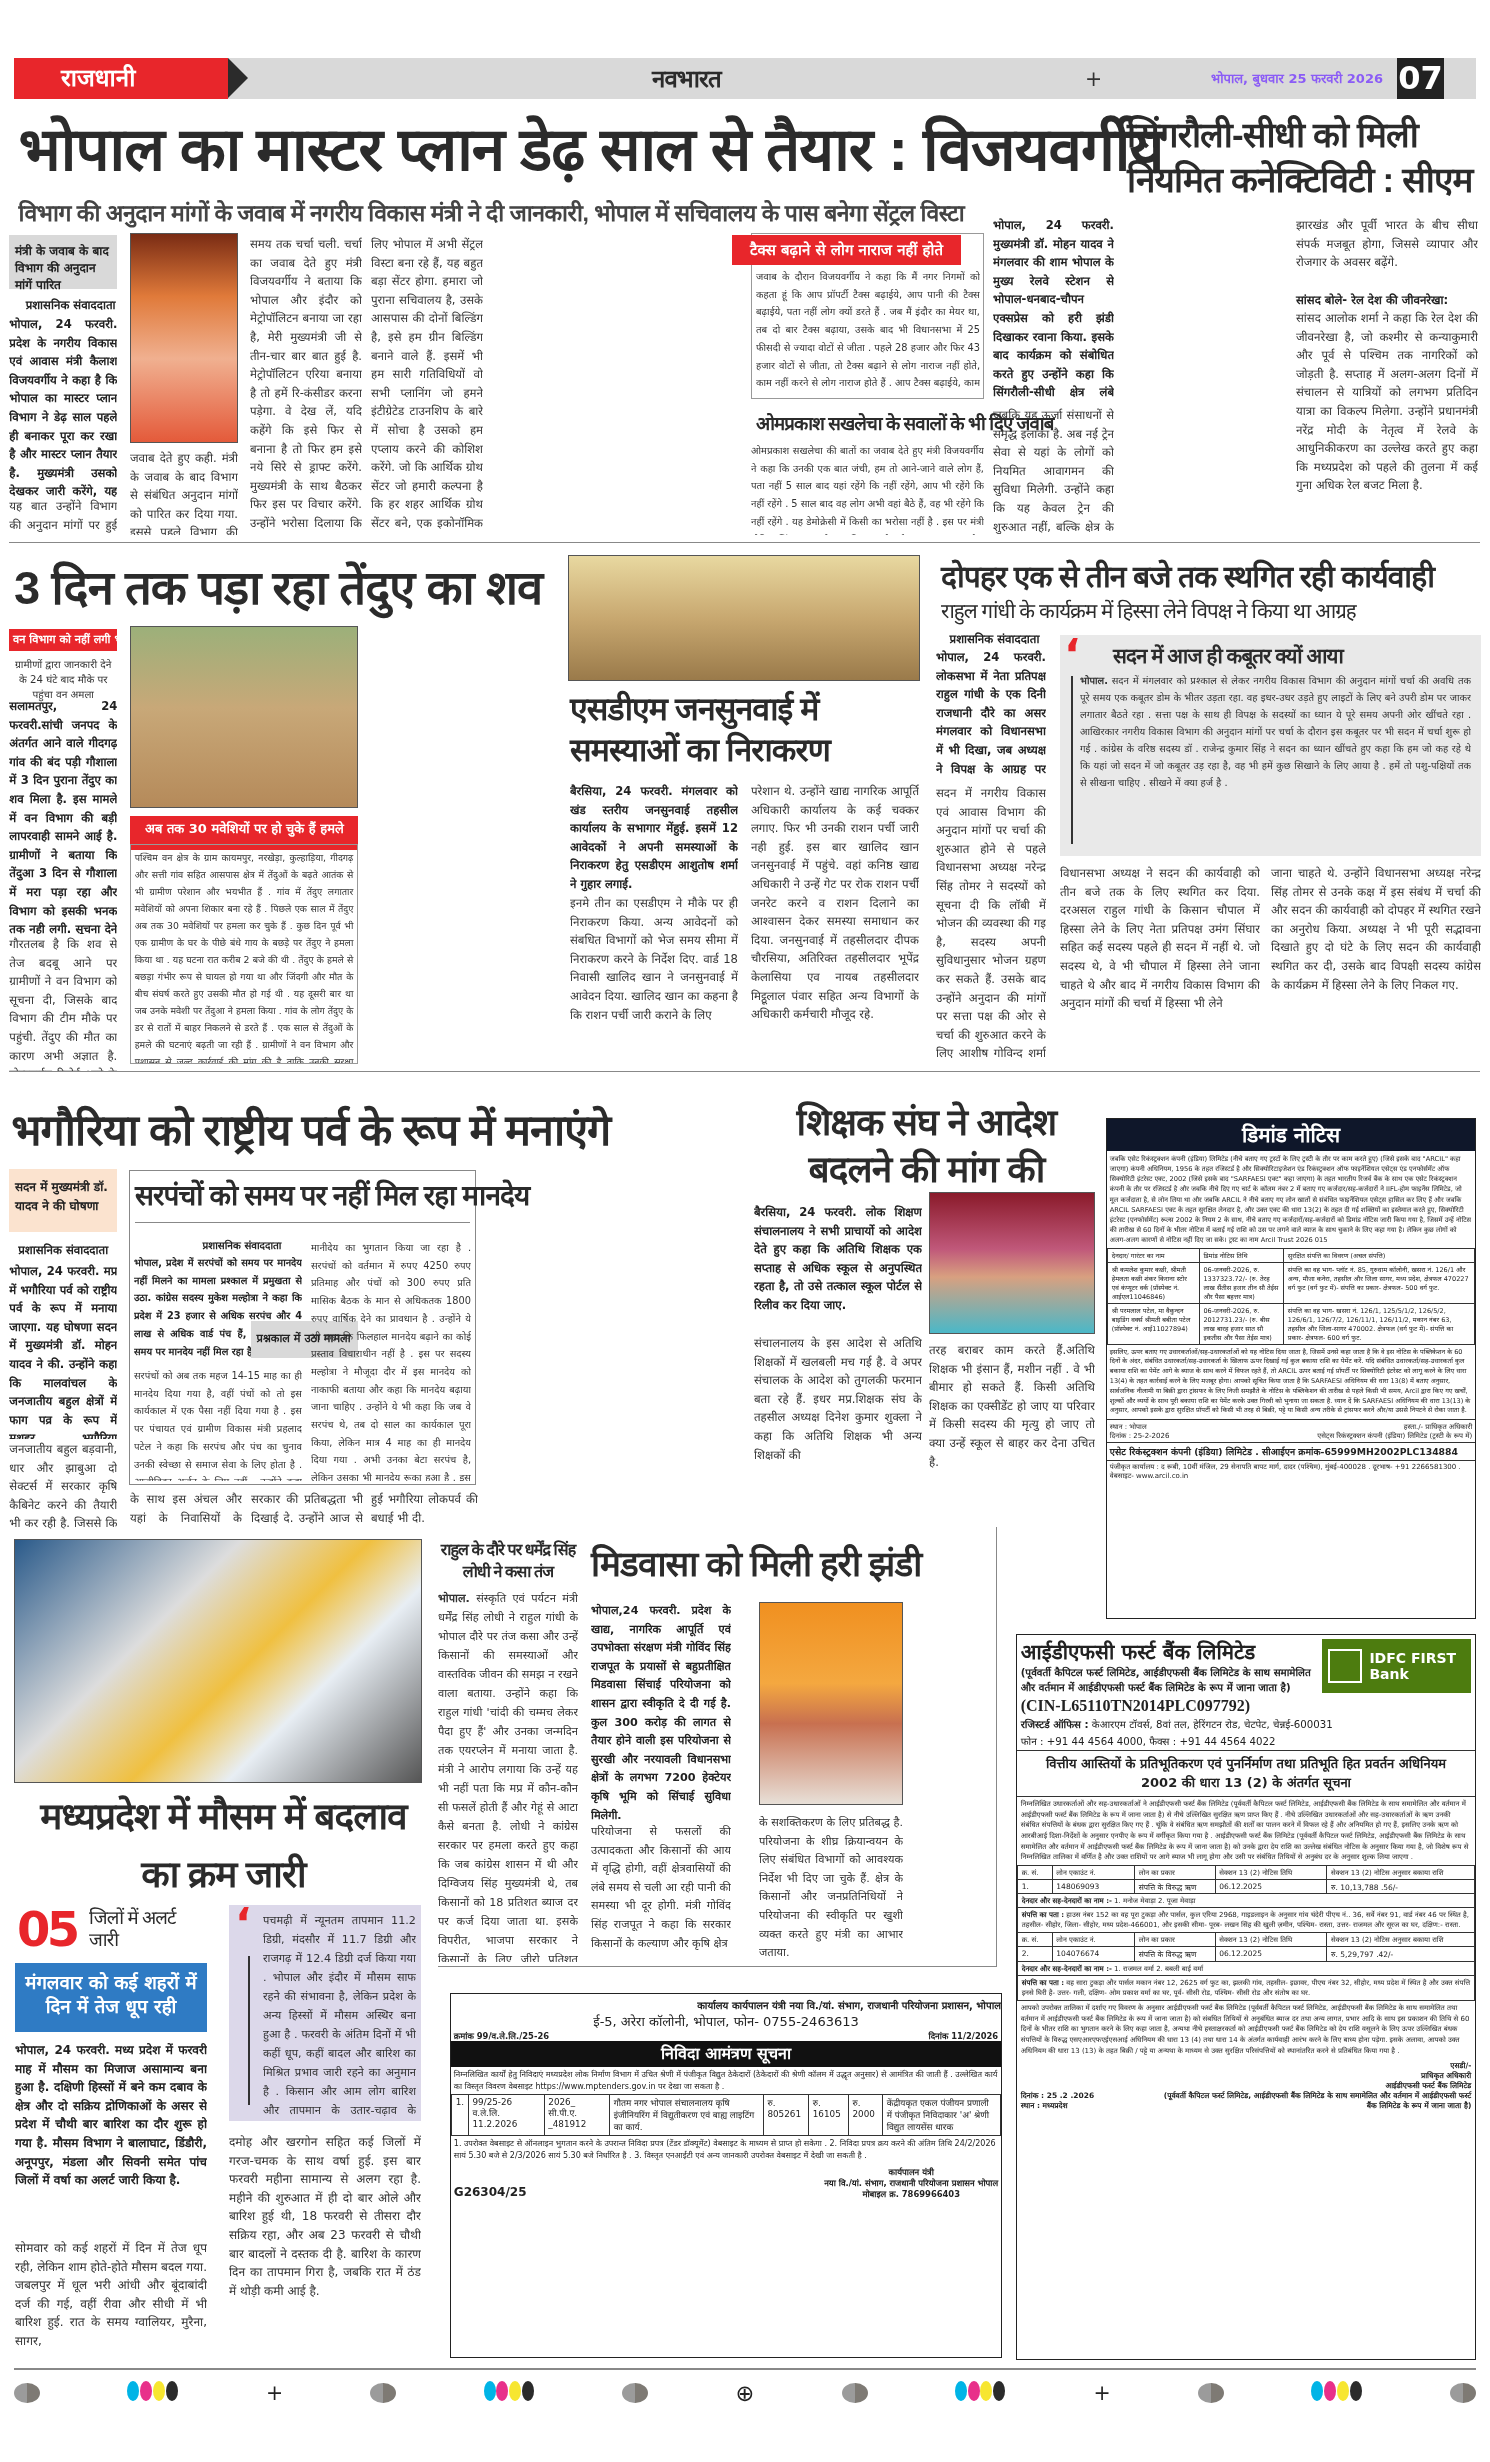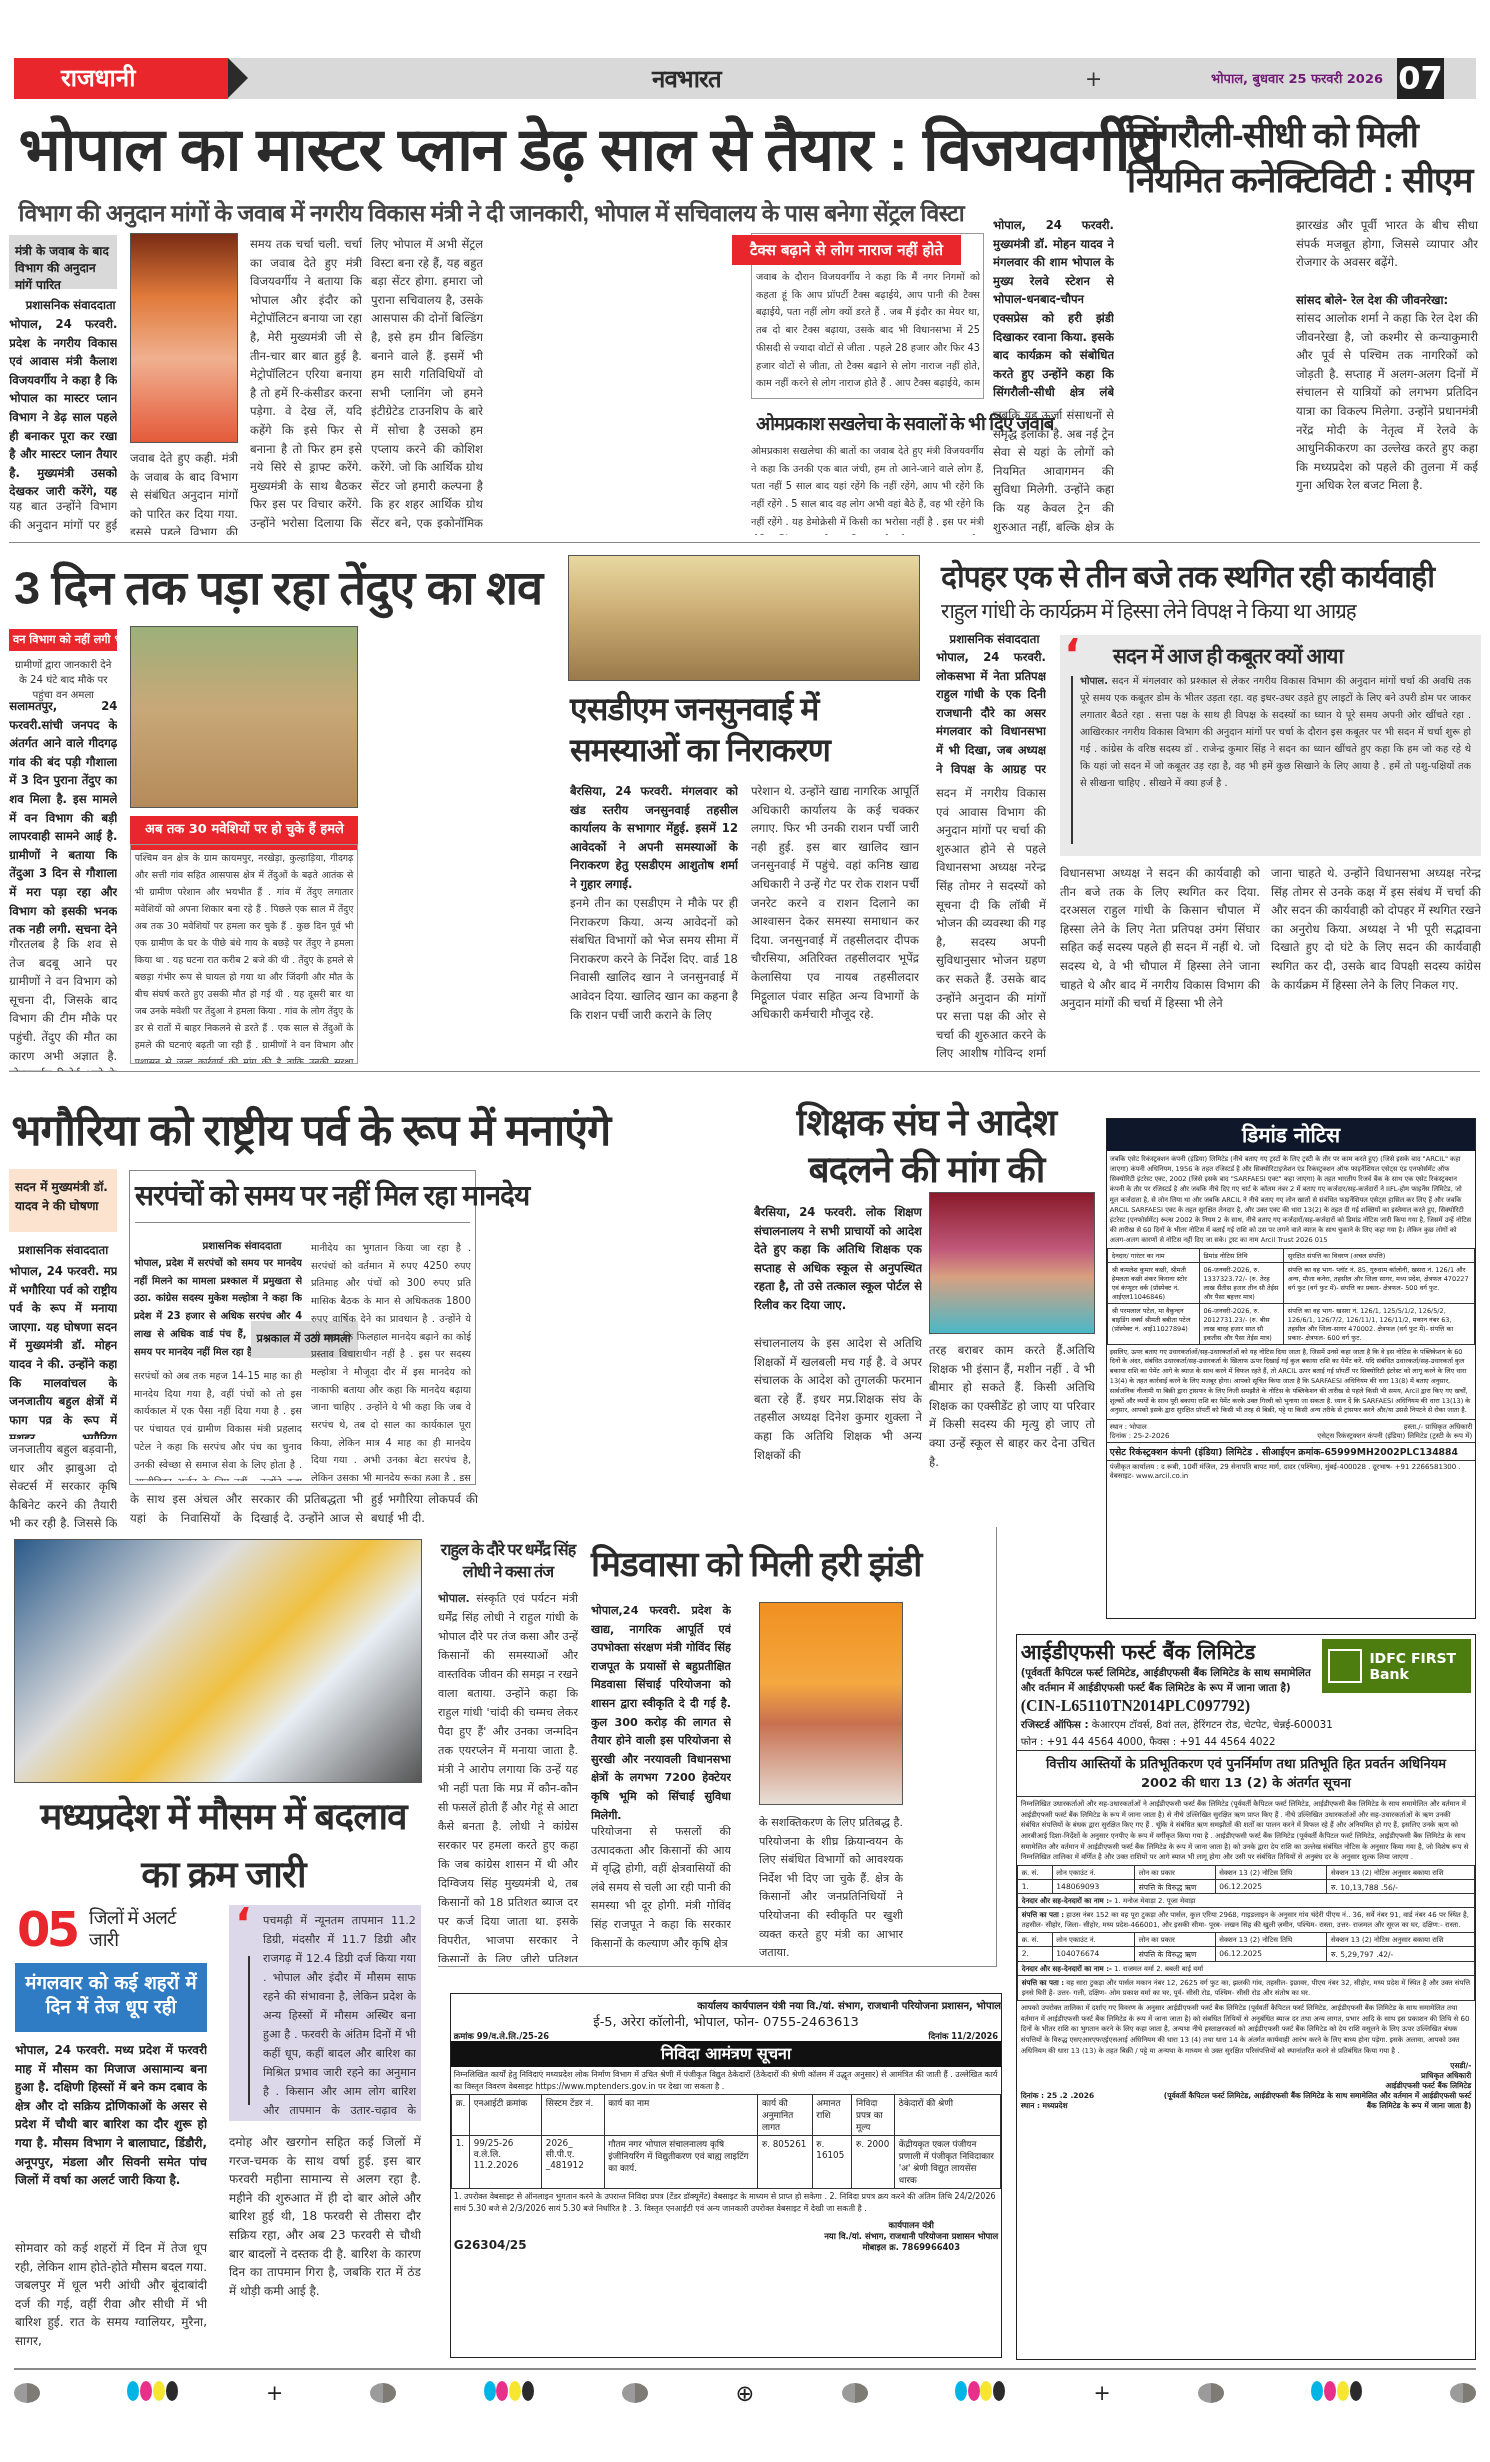--- a/index.html
+++ b/index.html
@@ -17,21 +17,21 @@
 .gdot{display:inline-block;width:26px;height:20.5px;border-radius:50%;background:linear-gradient(90deg,#9b9b9b 50%,#7e7a74 50%)}
 </style>
 </head>
 <body>
 
 <div class="abs" style="left:14px;top:58px;width:1462px;height:41px;background:#d9d9d9"></div>
 <div class="abs redtag" style="left:14px;top:58px;width:214px;height:41px;font-size:24px;line-height:41px;padding-left:47px">राजधानी</div>
 <div class="abs" style="left:228px;top:58px;width:0;height:0;border-top:20.5px solid transparent;border-bottom:20.5px solid transparent;border-left:20.5px solid #2b2b2b"></div>
 <div class="abs hd" style="left:652px;top:61px;font-size:24px">नवभारत</div>
 <div class="abs" style="left:1085px;top:67px;font-size:20.5px;color:#333">+</div>
-<div class="abs" style="left:1211px;top:69px;font-size:13px;font-weight:700;color:#701a75">भोपाल, बुधवार 25 फरवरी 2026</div>
+<div class="abs" style="left:1211px;top:69px;font-size:13px;font-weight:700;color:#8b5cf6">भोपाल, बुधवार 25 फरवरी 2026</div>
 <div class="abs" style="left:1397px;top:58px;width:47px;height:41px;background:#222;color:#fff;font-size:32px;font-weight:700;text-align:center;line-height:41px">07</div>
 
 <div class="abs hd" style="left:18.6px;top:112px;width:1071px;font-size:60px;line-height:75px;white-space:nowrap">भोपाल का मास्टर प्लान डेढ़ साल से तैयार : विजयवर्गीय</div>
 <div class="abs hd" style="left:18.6px;top:196px;width:1071px;font-size:23px;white-space:nowrap;letter-spacing:-0.5px;color:#444">विभाग की अनुदान मांगों के जवाब में नगरीय विकास मंत्री ने दी जानकारी, भोपाल में सचिवालय के पास बनेगा सेंट्रल विस्टा</div>
 <div class="abs" style="left:9.3px;top:235px;width:108px;height:54px;background:#d9d9d9;font-size:12px;font-weight:700;padding:7.5px 5.6px;line-height:17px">मंत्री के जवाब के बाद विभाग की अनुदान मांगें पारित</div>
 <div class="abs body b" style="left:18.6px;top:296px;width:104px;text-align:center">प्रशासनिक संवाददाता</div>
 <div class="abs body b" style="left:9.3px;top:315px;width:108px;height:182px;overflow:hidden">भोपाल, 24 फरवरी. प्रदेश के नगरीय विकास एवं आवास मंत्री कैलाश विजयवर्गीय ने कहा है कि भोपाल का मास्टर प्लान विभाग ने डेढ़ साल पहले ही बनाकर पूरा कर रखा है और मास्टर प्लान तैयार है. मुख्यमंत्री उसको देखकर जारी करेंगे, यह मुख्यमंत्री का अधिकार है, हमारा मास्टर प्लान तैयार है.</div>
 <div class="abs body" style="left:9.3px;top:497px;width:108px;height:37px;overflow:hidden">यह बात उन्होंने विभाग की अनुदान मांगों पर हुई चर्चा का</div>
 <div class="abs photo" style="left:130px;top:233px;width:108px;height:210px;background:linear-gradient(180deg,#7a2c14,#e07a3a 30%,#f0b090 60%,#e45a3a)"></div>
 <div class="abs body" style="left:130px;top:449px;width:108px;height:86px;overflow:hidden">जवाब देते हुए कही. मंत्री के जवाब के बाद विभाग से संबंधित अनुदान मांगों को पारित कर दिया गया. इससे पहले विभाग की अनुदान मांगों पर तीन घंटे से भी अधिक</div>
@@ -179,30 +179,20 @@
   <div style="font-size:10px;font-weight:700;text-align:right;padding-top:3.7px;white-space:nowrap">कार्यालय कार्यपालन यंत्री नया वि./यां. संभाग, राजधानी परियोजना प्रशासन, भोपाल</div>
   <div style="font-size:13px;text-align:center">ई-5, अरेरा कॉलोनी, भोपाल, फोन- 0755-2463613</div>
   <div style="display:flex;justify-content:space-between;font-size:8.4px;font-weight:700;padding:0 2.8px">
     <span>क्रमांक 99/व.ले.लि./25-26</span>
     <span>दिनांक 11/2/2026</span>
   </div>
   <div style="background:#111;color:#fff;font-size:16px;font-weight:700;text-align:center;height:26px;line-height:26px">निविदा आमंत्रण सूचना</div>
   <div style="font-size:8px;line-height:12px;padding:1.9px 2.8px">निम्नलिखित कार्यों हेतु निविदाएं मध्यप्रदेश लोक निर्माण विभाग में उचित श्रेणी में पंजीकृत विद्युत ठेकेदारों (ठेकेदारों की श्रेणी कॉलम में उद्धृत अनुसार) से आमंत्रित की जाती हैं . उल्लेखित कार्य का विस्तृत विवरण वेबसाइट https://www.mptenders.gov.in पर देखा जा सकता है .</div>
   <table>
     <tbody>
-        <tr>
-      <th>क्र.</th>
-          <th>एनआईटी क्रमांक</th>
-          <th>सिस्टम टेंडर नं.</th>
-          <th>कार्य का नाम</th>
-          <th>कार्य की अनुमानित लागत</th>
-          <th>अमानत राशि</th>
-          <th>निविदा प्रपत्र का मूल्य</th>
-          <th>ठेकेदारों की श्रेणी</th>
-    </tr>
     <tr>
       <td>1.</td>
           <td>99/25-26 व.ले.लि. 11.2.2026</td>
           <td>2026_ सी.पी.ए. _481912</td>
           <td style="width:28%">गौतम नगर भोपाल संचालनालय कृषि इंजीनियरिंग में विद्युतीकरण एवं बाह्य लाइटिंग का कार्य.</td>
           <td>रु. 805261</td>
           <td>रु. 16105</td>
           <td>रु. 2000</td>
           <td>केंद्रीयकृत एकल पंजीयन प्रणाली में पंजीकृत निविदाकार 'अ' श्रेणी विद्युत लायसेंस धारक</td>
     </tr>

